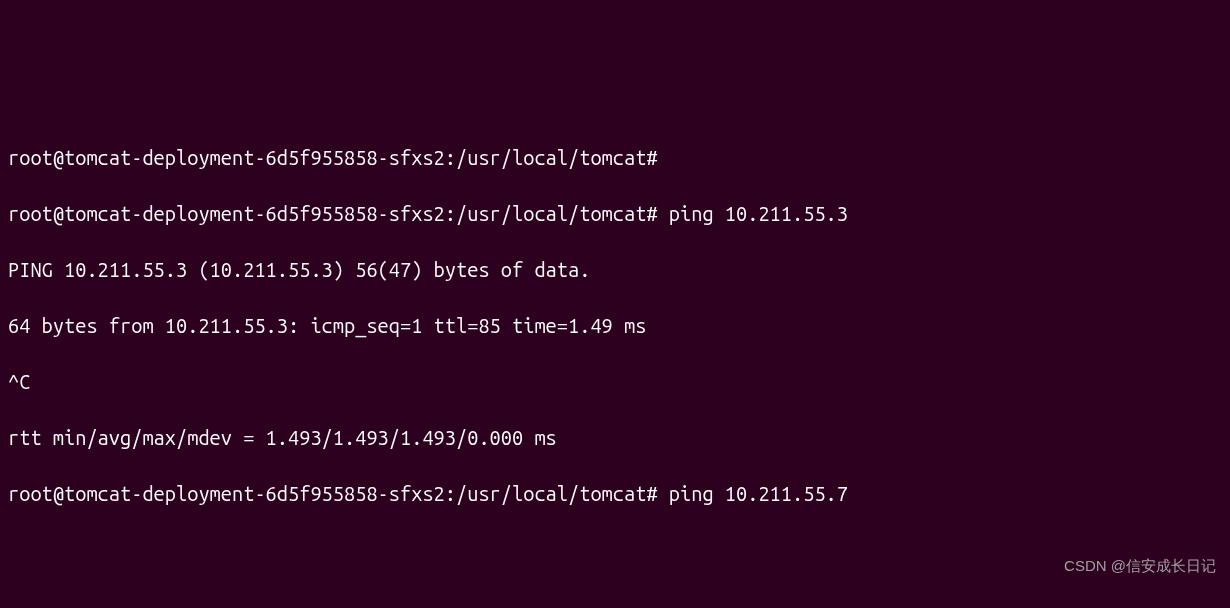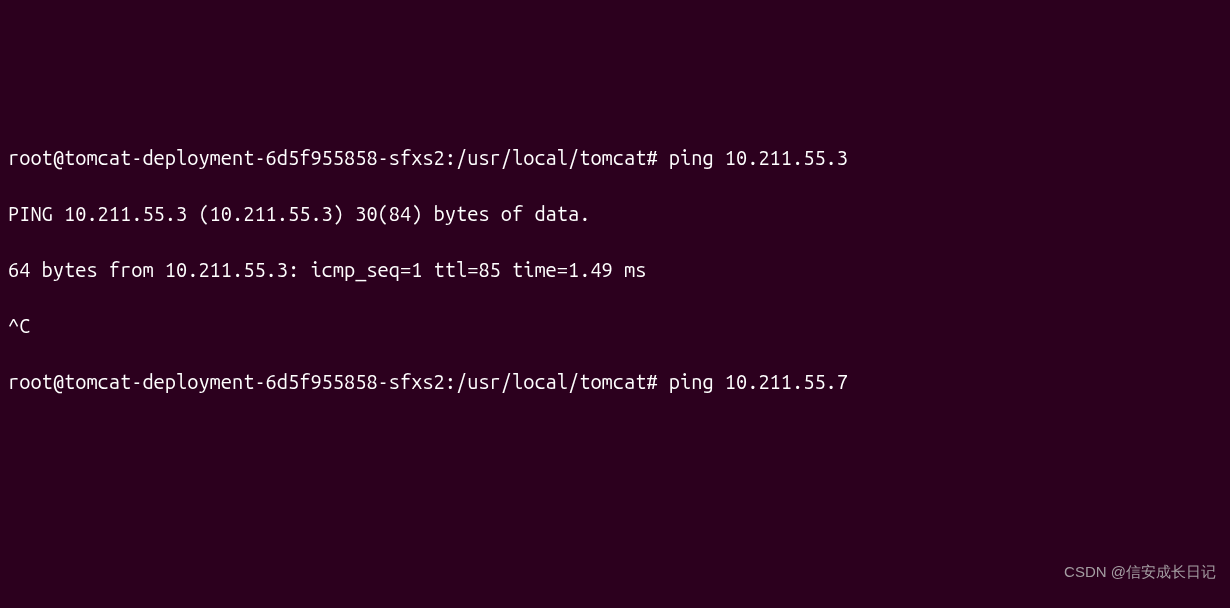--- a/index.html
+++ b/index.html
@@ -21,38 +21,40 @@
       position: relative;
     }
     .terminal {
       width: 100%;
     }
     .line {
       display: block;
     }
     .watermark {
       position: absolute;
-      bottom: 26px;
+      bottom: 32px;
       right: 14px;
       color: #b8b8b8;
       font-size: 15px;
       font-family: sans-serif;
       opacity: 0.85;
     }
   </style>
 </head>
 <body>
 
 
 
 <div class="terminal">
+<span class="line">root@tomcat-deployment-6d5f955858-sfxs2:/usr/local/tomcat#</span>
 <span class="line">root@tomcat-deployment-6d5f955858-sfxs2:/usr/local/tomcat# ping 10.211.55.3</span>
-<span class="line">PING 10.211.55.3 (10.211.55.3) 30(84) bytes of data.</span>
+<span class="line">PING 10.211.55.3 (10.211.55.3) 56(47) bytes of data.</span>
 <span class="line">64 bytes from 10.211.55.3: icmp_seq=1 ttl=85 time=1.49 ms</span>
 <span class="line">^C</span>
+<span class="line">rtt min/avg/max/mdev = 1.493/1.493/1.493/0.000 ms</span>
 <span class="line">root@tomcat-deployment-6d5f955858-sfxs2:/usr/local/tomcat# ping 10.211.55.7</span>
 
 
 
 
 
 
 
 
 

